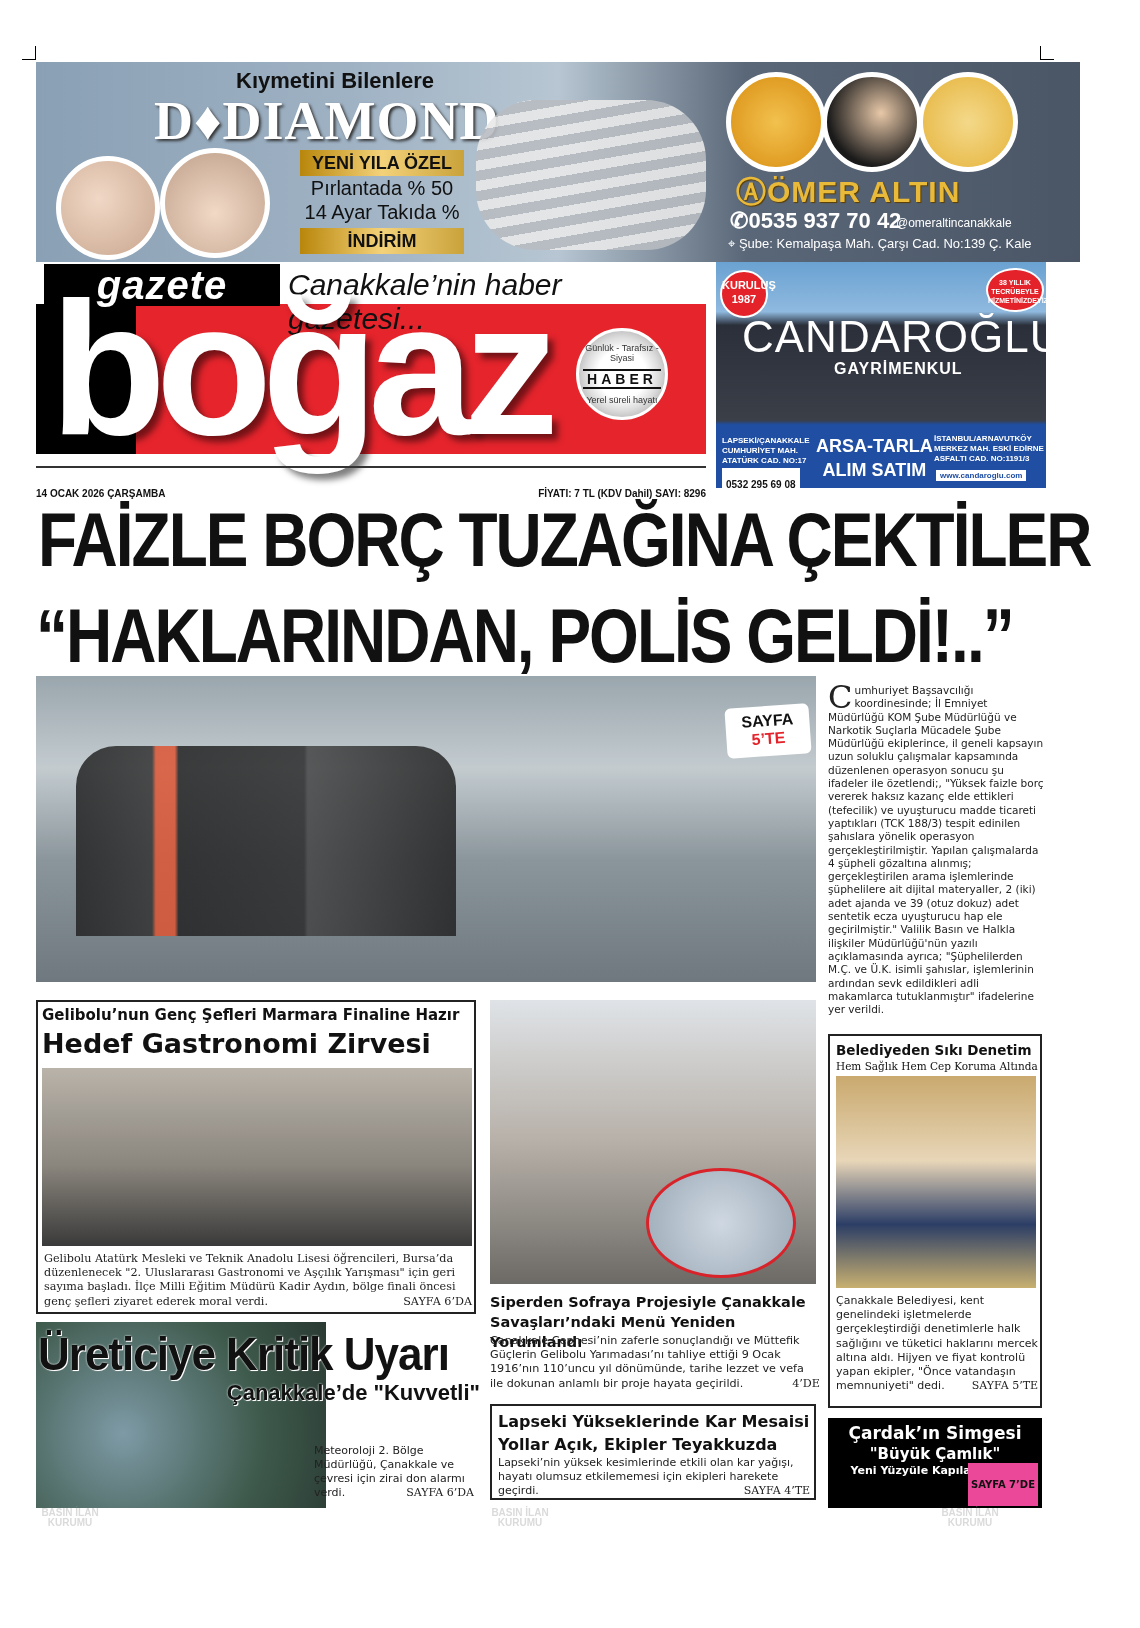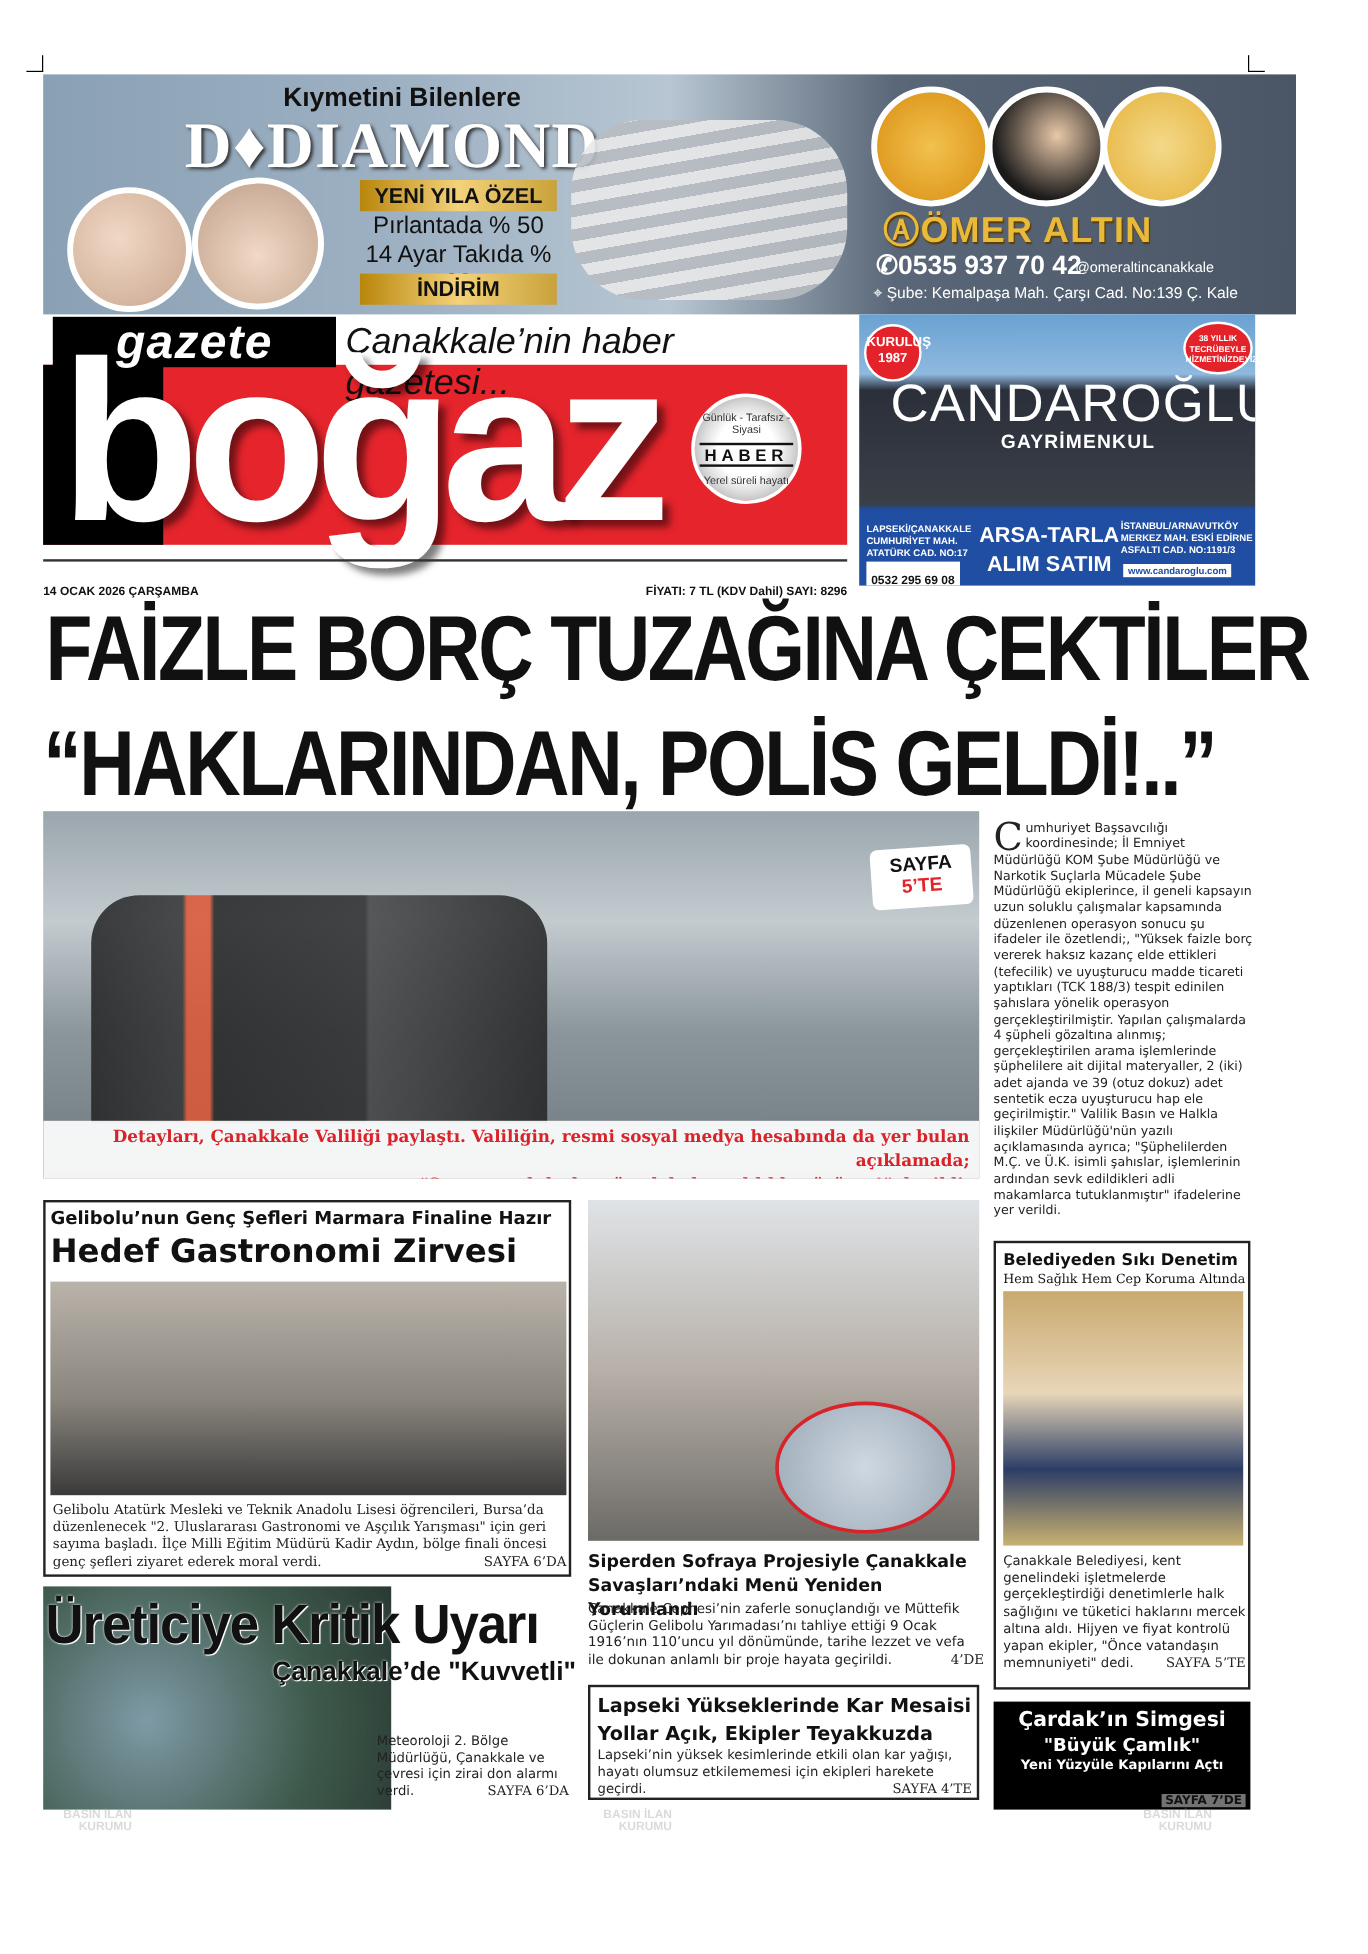--- a/index.html
+++ b/index.html
@@ -79,26 +79,26 @@
 .lap-text{left:6px;top:50px;width:312px;font:11px/14px "DejaVu Sans",sans-serif;color:#222}
 .bel{left:828px;top:1034px;width:214px;height:374px}
 .bel-title{left:6px;top:6px;font:bold 13.5px "DejaVu Sans",sans-serif;color:#111}
 .bel-sub{left:6px;top:24px;font:10.5px "DejaVu Serif",serif;color:#111}
 .bel-photo{left:6px;top:40px;width:200px;height:212px;background:linear-gradient(180deg,#c9a96e,#e8d6b8 40%,#2c3e66 70%,#c8b070 100%)}
 .bel-text{left:6px;top:258px;width:202px;font:11px/14.2px "DejaVu Sans",sans-serif;color:#222}
 .car{left:828px;top:1418px;width:214px;height:90px;background:#000;color:#fff;text-align:center}
 .car-t1{font:bold 17px/22px "DejaVu Sans",sans-serif;margin-top:4px}
 .car-t2{font:bold 15px/20px "DejaVu Sans",sans-serif}
 .car-t3{font:bold 11px/14px "DejaVu Sans",sans-serif}
-.car-pg{position:absolute;right:4px;bottom:2px;background:#737373;color:#111;font:bold 10px "DejaVu Sans",sans-serif;padding:0 3px}
+.car-pg{position:absolute;right:4px;bottom:2px;background:#ec4899;color:#111;font:bold 10px "DejaVu Sans",sans-serif;padding:16px 3px}
 .ure-photo{left:36px;top:1322px;width:290px;height:186px;background:radial-gradient(circle at 30% 60%,#7e9aa6,#3e5a4c 60%,#2a3a33 100%)}
 .ure-title{left:38px;top:1328px;font:bold 44px "Liberation Sans",sans-serif;color:#111;letter-spacing:-1px;transform:scaleY(1.05);transform-origin:top left;white-space:nowrap;text-shadow:0 0 2px #fff,1px 1px 0 #fff}
 .ure-sub{left:200px;top:1378px;font:bold 22px/30px "Liberation Sans",sans-serif;color:#111;text-align:right;width:280px;text-shadow:0 0 2px #fff,1px 1px 0 #fff}
 .ure-text{left:314px;top:1444px;width:160px;font:11px/14px "DejaVu Sans",sans-serif;color:#222}
-.wm{position:absolute;font:bold 10px "Liberation Sans",sans-serif;color:rgba(150,150,150,.35);text-align:right;line-height:10px;pointer-events:none}
+.wm{position:absolute;font:bold 10px "Liberation Sans",sans-serif;color:rgba(150,150,150,.35);text-align:center;line-height:10px;pointer-events:none}
 </style>
 </head>
 <body>
 
 <div class="crop" style="left:22px;top:46px;border-width:0 1px 1px 0"></div>
 <div class="crop" style="left:1040px;top:46px;border-width:0 0 1px 1px"></div>
 
 <div class="abs ad-top">
   <div class="abs c1 circle"></div>
   <div class="abs c2 circle"></div>
@@ -162,24 +162,20 @@
 
 <div class="abs hl hl1">FAİZLE BORÇ TUZAĞINA ÇEKTİLER</div>
 <div class="abs hl hl2">“HAKLARINDAN, POLİS GELDİ!..”</div>
 
 <div class="abs photo-main">
   <div class="abs people"></div>
   <div class="abs sayfa-tag">
     <span>SAYFA</span>
     <b>5’TE</b>
   </div>
-  <div class="abs caption-main">
-    <div>Detayları, Çanakkale Valiliği paylaştı. Valiliğin, resmi sosyal medya hesabında da yer bulan açıklamada;</div>
-    <div>“Suç ve suçlularla mücadele kararlılıkla sürüyor!” denildi.</div>
-  </div>
 </div>
 
 <div class="abs side-text">
   <span class="dropcap">C</span><span>umhuriyet Başsavcılığı koordinesinde; İl Emniyet Müdürlüğü KOM Şube Müdürlüğü ve Narkotik Suçlarla Mücadele Şube Müdürlüğü ekiplerince, il geneli kapsayın uzun soluklu çalışmalar kapsamında düzenlenen operasyon sonucu şu ifadeler ile  özetlendi;, "Yüksek faizle borç vererek haksız kazanç elde ettikleri (tefecilik) ve uyuşturucu madde ticareti yaptıkları (TCK 188/3) tespit edinilen şahıslara yönelik operasyon gerçekleştirilmiştir. Yapılan çalışmalarda 4 şüpheli gözaltına alınmış; gerçekleştirilen arama işlemlerinde şüphelilere ait dijital materyaller, 2 (iki) adet ajanda ve 39 (otuz dokuz) adet sentetik ecza uyuşturucu hap ele geçirilmiştir." Valilik Basın ve Halkla ilişkiler Müdürlüğü'nün yazılı açıklamasında ayrıca; "Şüphelilerden M.Ç. ve Ü.K. isimli şahıslar, işlemlerinin ardından sevk edildikleri adli makamlarca tutuklanmıştır" ifadelerine yer verildi.</span>
 </div>
 
 <div class="abs box gel">
   <div class="abs gel-kicker">Gelibolu’nun Genç Şefleri Marmara Finaline Hazır</div>
   <div class="abs gel-title">Hedef Gastronomi Zirvesi</div>
   <div class="abs gel-photo"></div>

